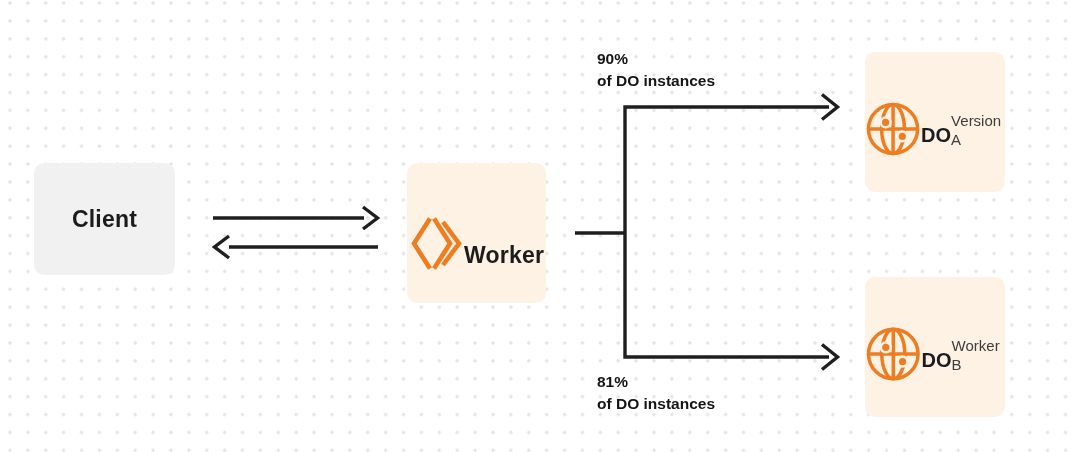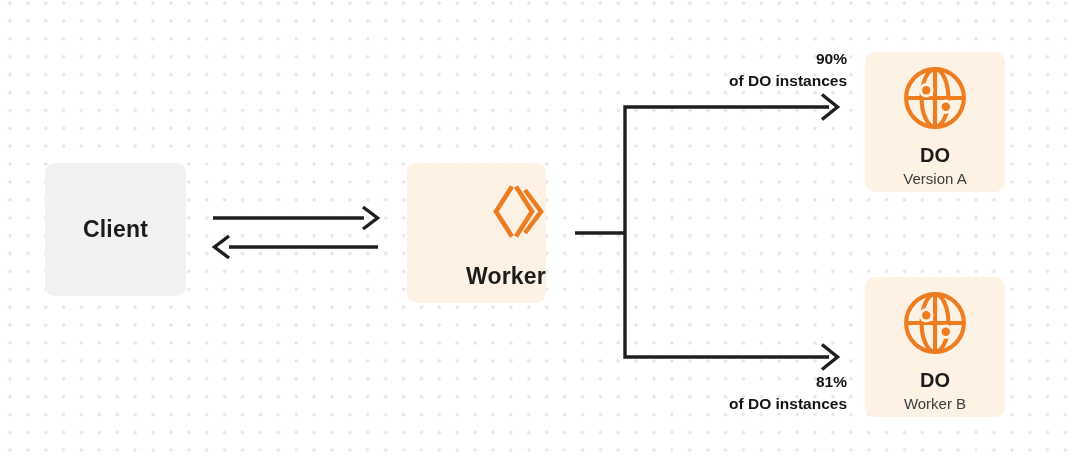--- a/index.html
+++ b/index.html
@@ -28,35 +28,34 @@
     stroke: #1e1e1e;
     stroke-width: 3.4;
     stroke-linejoin: miter;
     stroke-linecap: butt;
   }
   .node {
     position: absolute;
     border-radius: 10px;
     box-sizing: border-box;
     display: flex;
-    flex-direction: column;
+    flex-direction: row;
     align-items: center;
   }
   .node-client {
-    left: 45px; top: 163px;
-    width: 141px; height: 133px;
+    left: 34px; top: 163px;
+    width: 141px; height: 112px;
     background: #f1f1f2;
     justify-content: center;
   }
   .node-worker {
     left: 407px; top: 163px;
     width: 139px; height: 140px;
     background: #fdf2e4;
     padding-top: 21px;
-    align-items: flex-end;
   }
   .node-do {
     left: 865px;
     width: 140px; height: 140px;
     background: #fdf2e4;
     padding-top: 13px;
   }
   .node-do-a { top: 52px; }
   .node-do-b { top: 277px; }
   .big-label {
@@ -77,21 +76,21 @@
     font-size: 15px;
     font-weight: 400;
     color: #3d3d3d;
     line-height: 19px;
     margin-top: 3px;
   }
   .edge-label {
     position: absolute;
     left: 597px;
     width: 250px;
-    text-align: right;
+    text-align: left;
     font-size: 15.5px;
     font-weight: 700;
     color: #141414;
     line-height: 21.5px;
   }
   .edge-label-top { top: 48px; }
   .edge-label-bottom { top: 371px; }
   .icon-svg { display: block; }
 </style>
 </head>

